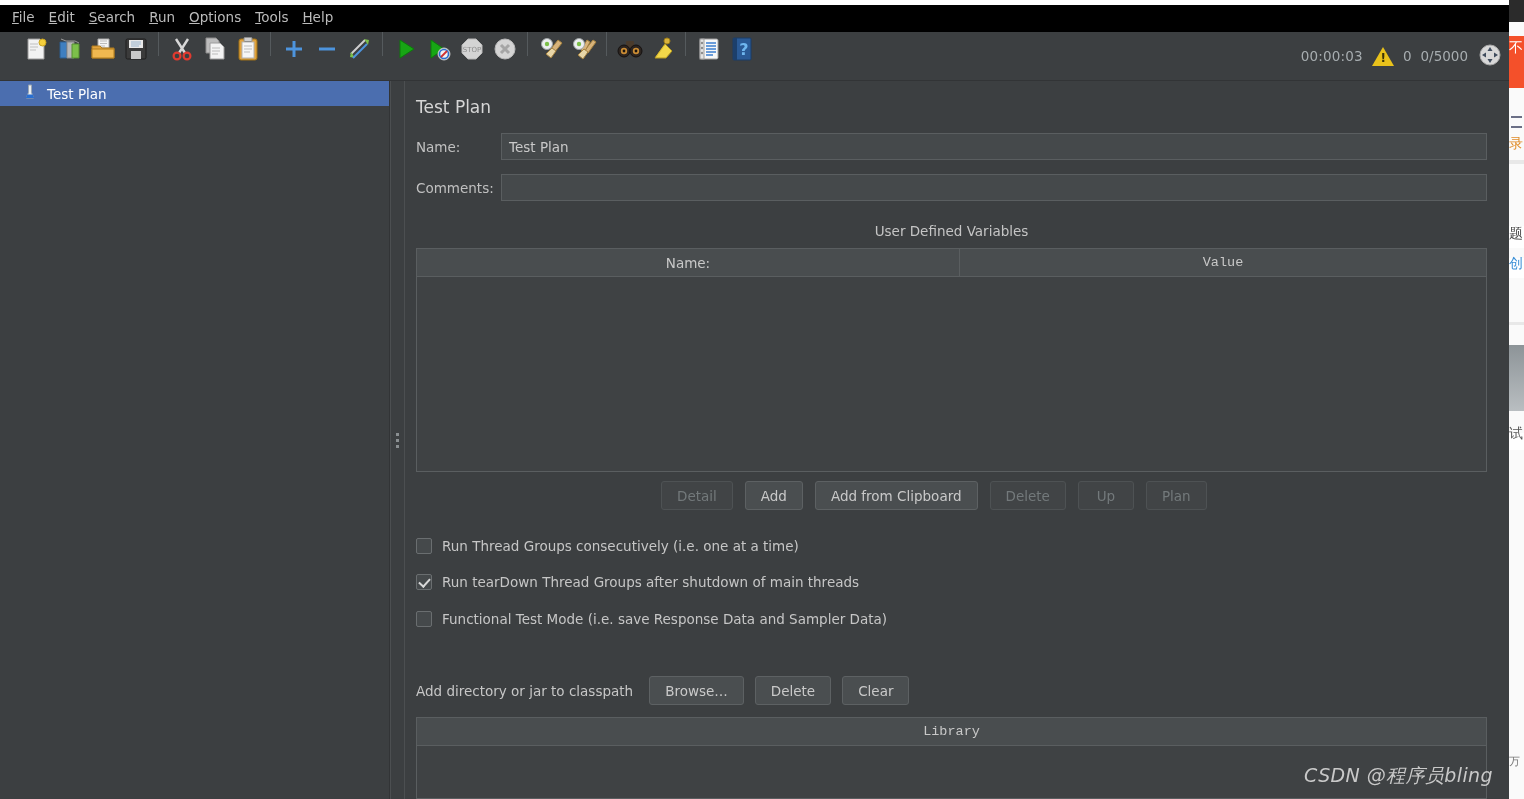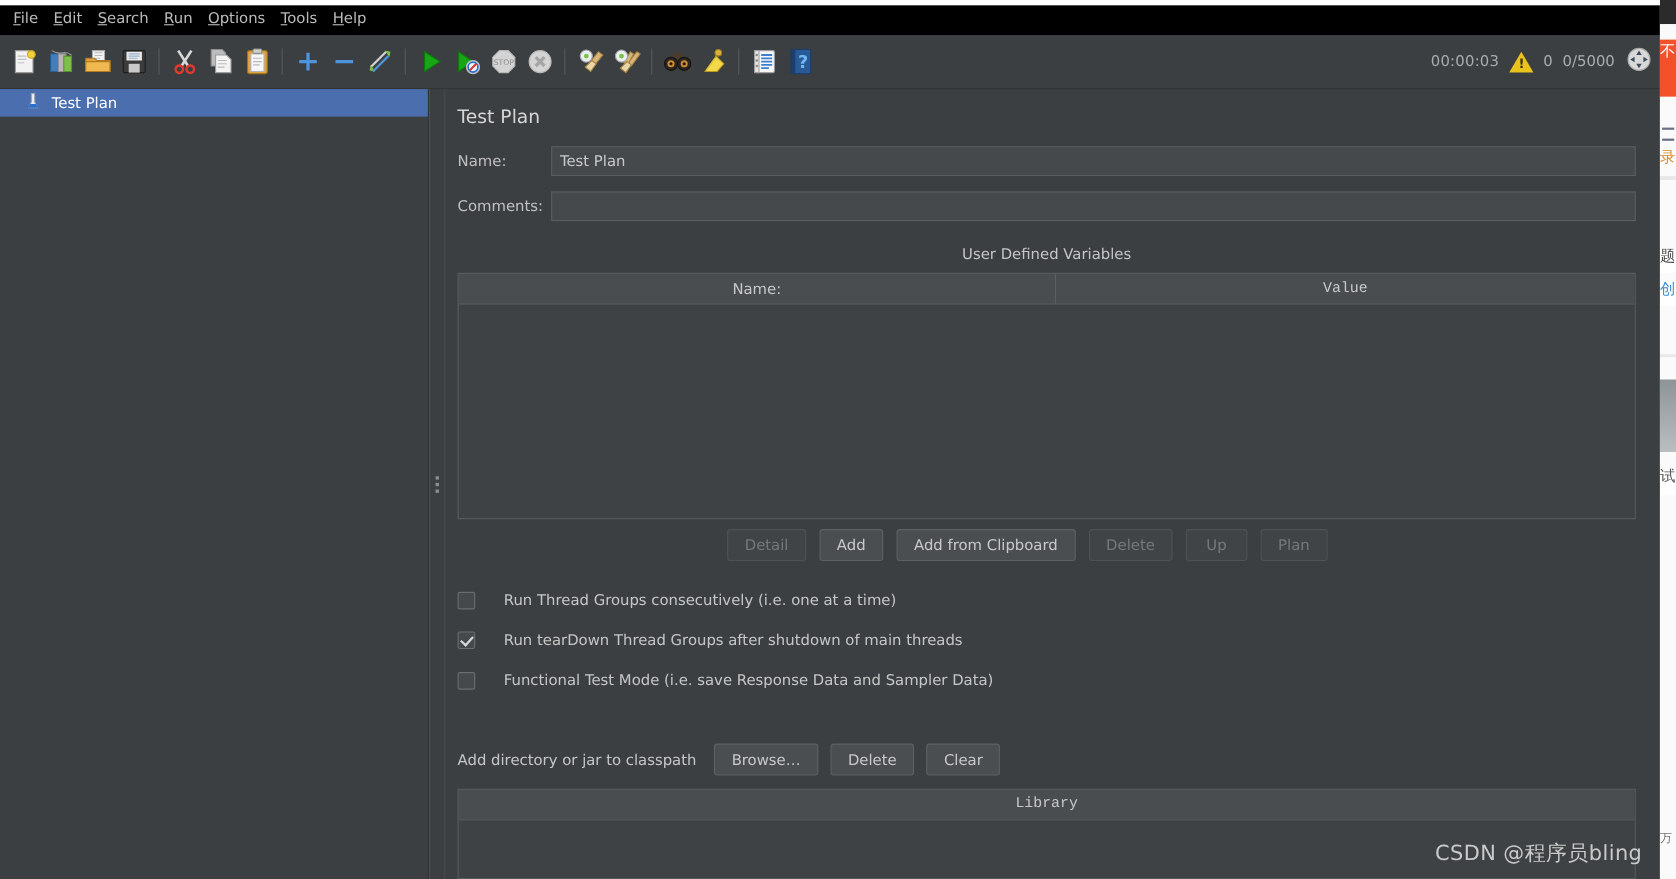--- a/index.html
+++ b/index.html
@@ -48,22 +48,22 @@
     cursor: default;
   }
   .menu-item .mn { text-decoration: underline; }
 
   
   .toolbar {
     position: absolute; left: 0; top: 27px;
     width: 100%; height: 49px;
     background: #3c3f41;
     border-bottom: 1px solid #323436;
-    display: flex; align-items: center;
-    padding-left: 6px;
+    display: flex; 
+    padding-left: 20px;
   }
   .tb-btn {
     width: 33px; height: 33px;
     display: flex; align-items: center; justify-content: center;
     border-radius: 2px;
     position: relative;
     flex: none;
   }
   .tb-sep {
     width: 1px; height: 24px;
@@ -214,21 +214,21 @@
   }
   .btn.disabled {
     color: #73797b;
     background: #414446;
     border-color: #4e5254;
   }
 
   
   .chkrow {
     position: absolute; left: 11px;
-    display: flex; align-items: center; gap: 26px;
+    display: flex; align-items: center; gap: 10px;
   }
   .chkbox {
     width: 16px; height: 16px;
     background: #45494b;
     border: 1px solid #6a6e70;
     border-radius: 2px;
     flex: none;
     position: relative;
   }
   .chkbox.checked::after {
@@ -250,20 +250,21 @@
 
   
   .watermark {
     position: absolute;
     right: 16px; bottom: 10px;
     color: #c9c9c9;
     font-size: 19px;
     font-family: "DejaVu Sans", "Liberation Sans", sans-serif;
     letter-spacing: 0.4px;
     white-space: nowrap;
+    font-style: italic;
   }
 
   
   .bg-sliver {
     position: absolute;
     left: 1509px; top: 0;
     width: 15px; height: 799px;
     background: #ffffff;
     overflow: hidden;
   }

